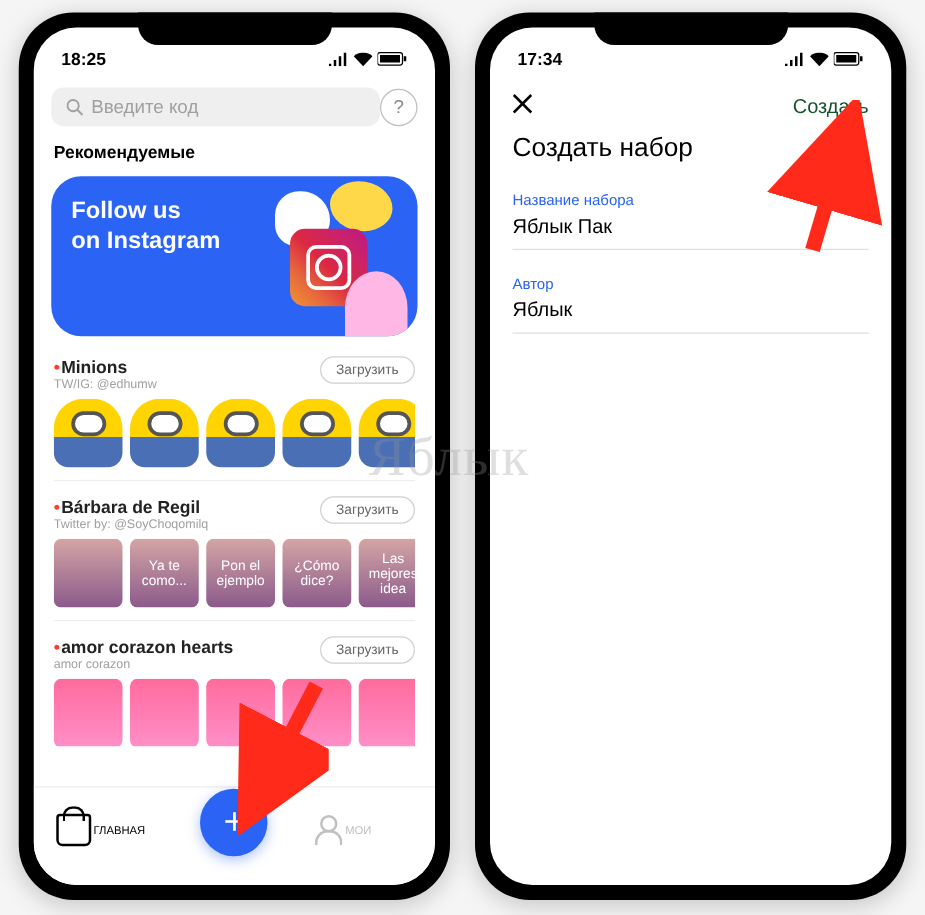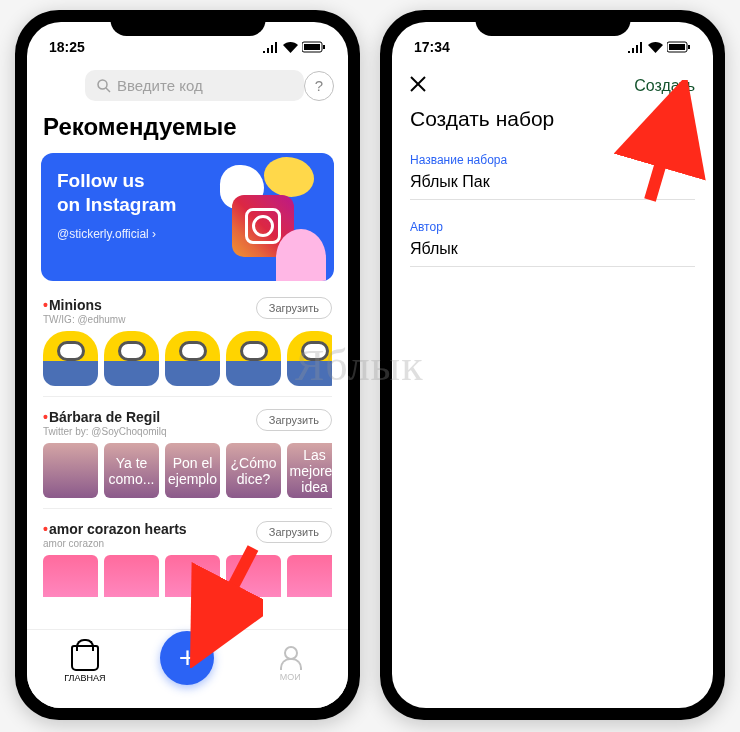--- a/index.html
+++ b/index.html
@@ -61,21 +61,20 @@
     display: flex;
     gap: 4px;
     align-items: center;
   }
   
   .search-bar {
     display: flex;
     align-items: center;
     padding: 6px 14px;
     gap: 0;
-    margin-left: 44px;
   }
   .search-input-wrap {
     flex: 1;
     background: #efefef;
     border-radius: 10px;
     padding: 7px 12px;
     display: flex;
     align-items: center;
     gap: 6px;
     color: #a0a0a0;
@@ -86,29 +85,29 @@
     height: 28px;
     border: 1.5px solid #c0c0c0;
     border-radius: 50%;
     display: flex;
     align-items: center;
     justify-content: center;
     font-size: 15px;
     color: #888;
   }
   .section-title {
-    font-size: 24px;
+    font-size: 14px;
     font-weight: 700;
     padding: 6px 16px 8px;
     color: #000;
   }
   .instagram-banner {
     margin: 4px 14px 12px;
     background: #2b63f5;
-    border-radius: 12px;
+    border-radius: 24px;
     height: 128px;
     position: relative;
     overflow: hidden;
     color: #fff;
     padding: 16px;
     box-sizing: border-box;
   }
   .instagram-banner .banner-title {
     font-size: 19px;
     font-weight: 700;
@@ -217,21 +216,21 @@
     overflow: hidden;
   }
   .sticker {
     width: 55px;
     height: 55px;
     border-radius: 6px;
     flex-shrink: 0;
     display: flex;
     align-items: center;
     justify-content: center;
-    font-size: 14px;
+    font-size: 11px;
     color: #fff;
     text-align: center;
   }
   .minion {
     background: linear-gradient(#ffd400 55%, #4a6fb5 55%);
     border-radius: 24px 24px 12px 12px;
     position: relative;
   }
   .minion::before {
     content: "";
@@ -264,21 +263,21 @@
     height: 68px;
     background: #fff;
     border-top: 1px solid #eee;
     display: flex;
     justify-content: space-around;
     align-items: center;
     padding-bottom: 10px;
   }
   .nav-item {
     display: flex;
-    flex-direction: column;
+    flex-direction: row;
     align-items: center;
     gap: 2px;
     font-size: 9px;
     color: #000;
     width: 80px;
   }
   .nav-item.inactive { color: #c0c0c0; }
   .home-icon {
     width: 24px;
     height: 22px;
@@ -432,21 +431,20 @@
       </div>
 
       <div class="scroll-area">
         <div class="section-title">Рекомендуемые</div>
 
         <div class="instagram-banner">
           <div class="banner-title">
             <span>Follow us</span><br>
             <span>on Instagram</span>
           </div>
-          <div class="banner-handle">@stickerly.official ›</div>
           <div class="banner-art">
             <div class="blob-white"></div>
             <div class="blob-yellow"></div>
             <div class="ig-square">
                 <div class="ig-circle"></div>
               </div>
             <div class="blob-pink"></div>
           </div>
         </div>
 

